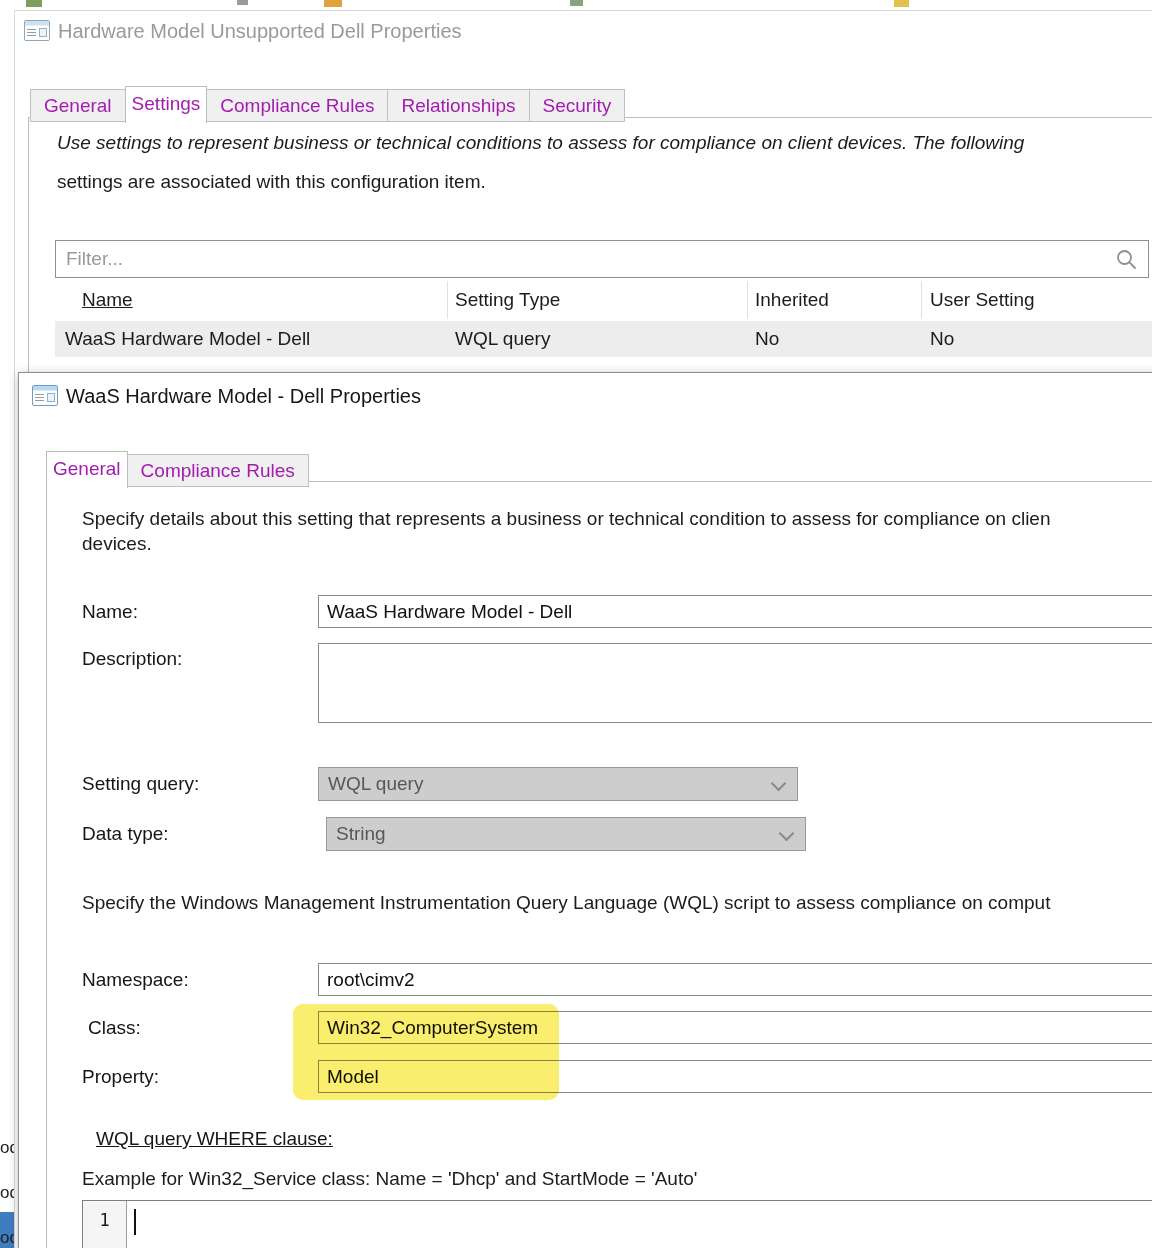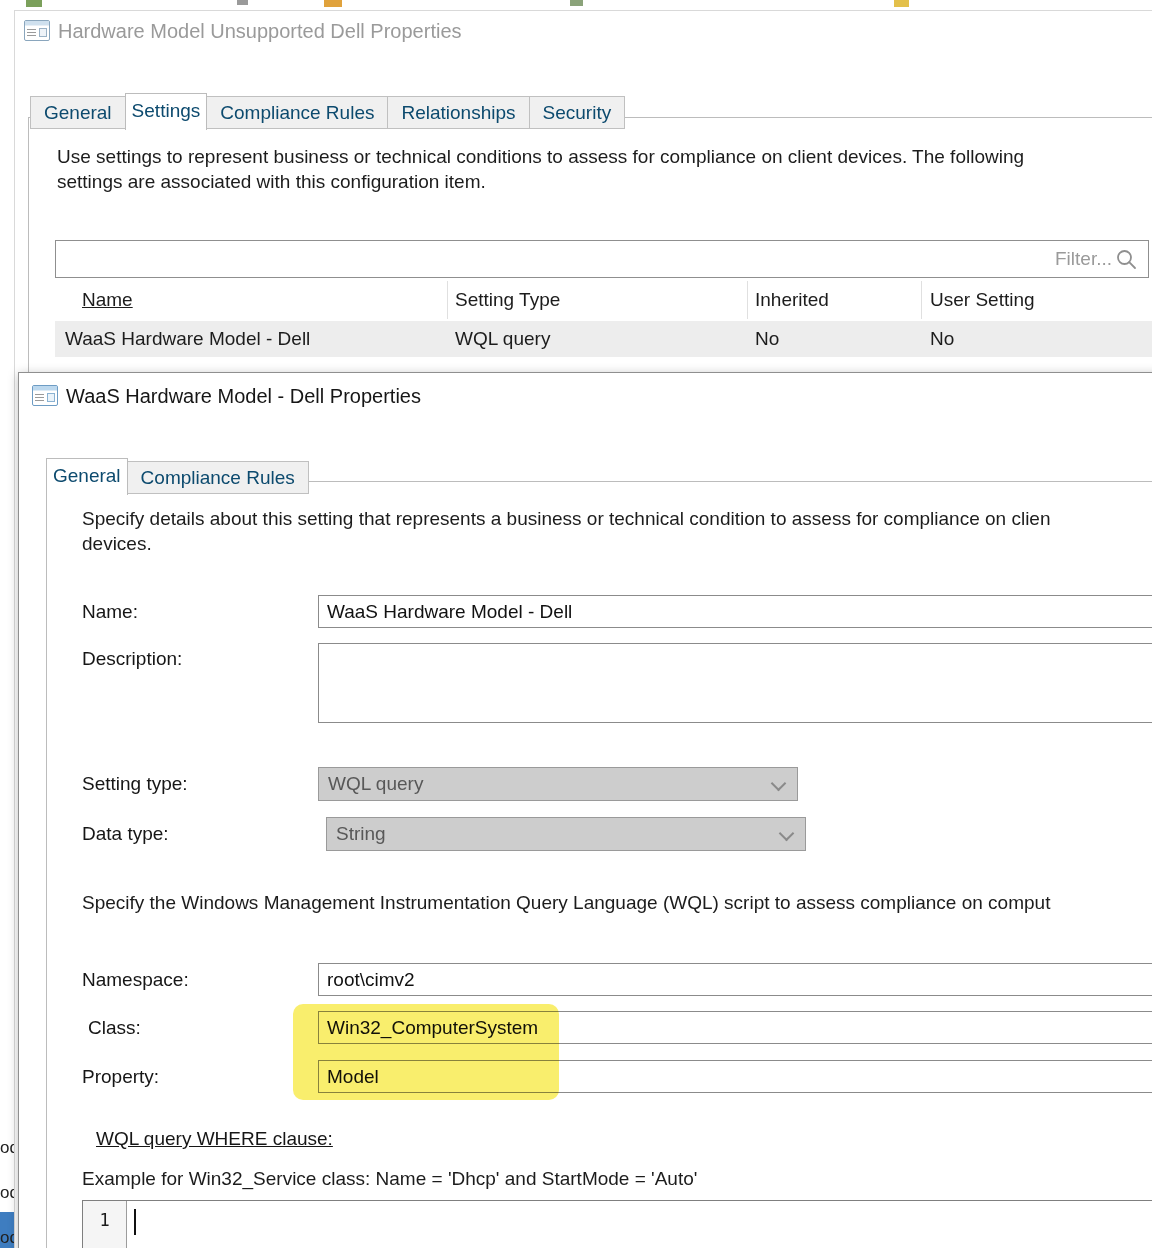--- a/index.html
+++ b/index.html
@@ -33,22 +33,22 @@
   .inner-title { left:66px; top:385px; color:#161616; z-index:4; }
   .dlg-icon { position:absolute; }
 
   
   .tabs { position:absolute; display:flex; align-items:flex-end; }
   .outer-tabs { left:30px; top:86px; z-index:2; }
   .inner-tabs { left:46px; top:451px; z-index:4; }
   .tab {
     height:31px; line-height:31px; padding:0 13px;
     background:#f0f0f0; border:1px solid #c0c0c0;
-    font-size:19px; color:#0c4a6e; white-space:nowrap;
-    margin-left:-1px; cursor:default;margin-top:7px;
+    font-size:19px; color:#a21caf; white-space:nowrap;
+    margin-left:-1px; cursor:default;
   }
   .tab:first-child { margin-left:0; }
   .tab.active {
     height:36px; line-height:34px; padding:0 6px;
     background:#ffffff; border:1px solid #bcbcbc; border-bottom:none;
     margin-bottom:-1px; position:relative; z-index:3;
   }
 
   
   .panel { position:absolute; background:#fff; border:1px solid #bcbcbc; }
@@ -59,21 +59,21 @@
   .body-text { position:absolute; font-size:19px; color:#1c1c1c; white-space:nowrap; }
   .lbl { position:absolute; font-size:19px; color:#161616; white-space:nowrap; }
 
   
   .filterbox {
     position:absolute; left:55px; top:240px; width:1094px; height:38px;
     border:1px solid #8f8f8f; background:#fff; z-index:2; box-sizing:border-box;
   }
   .filterbox input {
     width:100%; height:100%; border:none; outline:none; background:transparent;
-    font-family:inherit; font-size:19px; padding:0 36px 0 10px; box-sizing:border-box; color:#1c1c1c;text-align:right;
+    font-family:inherit; font-size:19px; padding:0 36px 0 10px; box-sizing:border-box; color:#1c1c1c;
   }
   .filterbox input::placeholder { color:#9a9a9a; }
   .mag { position:absolute; right:10px; top:7px; }
 
   .listheader {
     position:absolute; left:55px; top:279px; width:1120px; height:42px;
     border-bottom:1px solid #d4d4d4; z-index:2; background:#fff;
   }
   .listheader .hcell { position:absolute; top:0; line-height:42px; font-size:19px; color:#1c1c1c; white-space:nowrap; }
   .hsep { position:absolute; top:2px; bottom:2px; width:1px; background:#e0e0e0; }
@@ -154,21 +154,21 @@
 <div class="panel outer-panel"></div>
 
 <div class="tabs outer-tabs">
   <div class="tab">General</div>
   <div class="tab active">Settings</div>
   <div class="tab">Compliance Rules</div>
   <div class="tab">Relationships</div>
   <div class="tab">Security</div>
 </div>
 
-<div class="body-text" style="left:57px; top:146px; z-index:2;">Use settings to represent business or technical conditions to assess for compliance on client devices. The following</div>
+<div class="body-text" style="left:57px; top:132px; z-index:2;font-style:italic;">Use settings to represent business or technical conditions to assess for compliance on client devices. The following</div>
 <div class="body-text" style="left:57px; top:171px; z-index:2;">settings are associated with this configuration item.</div>
 
 <div class="filterbox">
   <input type="text" placeholder="Filter..." style="">
   <svg class="mag" width="23" height="23" viewBox="0 0 23 23">
     <circle cx="9.5" cy="9.5" r="6.5" fill="none" stroke="#8f8f8f" stroke-width="1.8"></circle>
     <line x1="14.2" y1="14.2" x2="20" y2="20" stroke="#8f8f8f" stroke-width="1.8" stroke-linecap="round"></line>
   </svg>
 </div>
 
@@ -210,21 +210,21 @@
 
 <div class="body-text inner-z" style="left:82px; top:508px;">Specify details about this setting that represents a business or technical condition to assess for compliance on clien</div>
 <div class="body-text inner-z" style="left:82px; top:533px;">devices.</div>
 
 <div class="lbl inner-z" style="left:82px; top:595px; line-height:33px;">Name:</div>
 <input class="tin" type="text" style="left: 318px; top: 595px; width: 842px; height: 33px;" value="WaaS Hardware Model - Dell">
 
 <div class="lbl inner-z" style="left:82px; top:648px;">Description:</div>
 <textarea class="tin" style="left: 318px; top: 643px; width: 842px; height: 80px;"></textarea>
 
-<div class="lbl inner-z" style="left:82px; top:767px; line-height:34px;">Setting type:</div>
+<div class="lbl inner-z" style="left:82px; top:767px; line-height:34px;">Setting query:</div>
 <div class="dd" style="left:318px; top:767px; width:480px; height:34px;">
   <span>WQL query</span>
   <span class="chev"></span>
 </div>
 
 <div class="lbl inner-z" style="left:82px; top:817px; line-height:34px;">Data type:</div>
 <div class="dd" style="left:326px; top:817px; width:480px; height:34px;">
   <span>String</span>
   <span class="chev"></span>
 </div>

